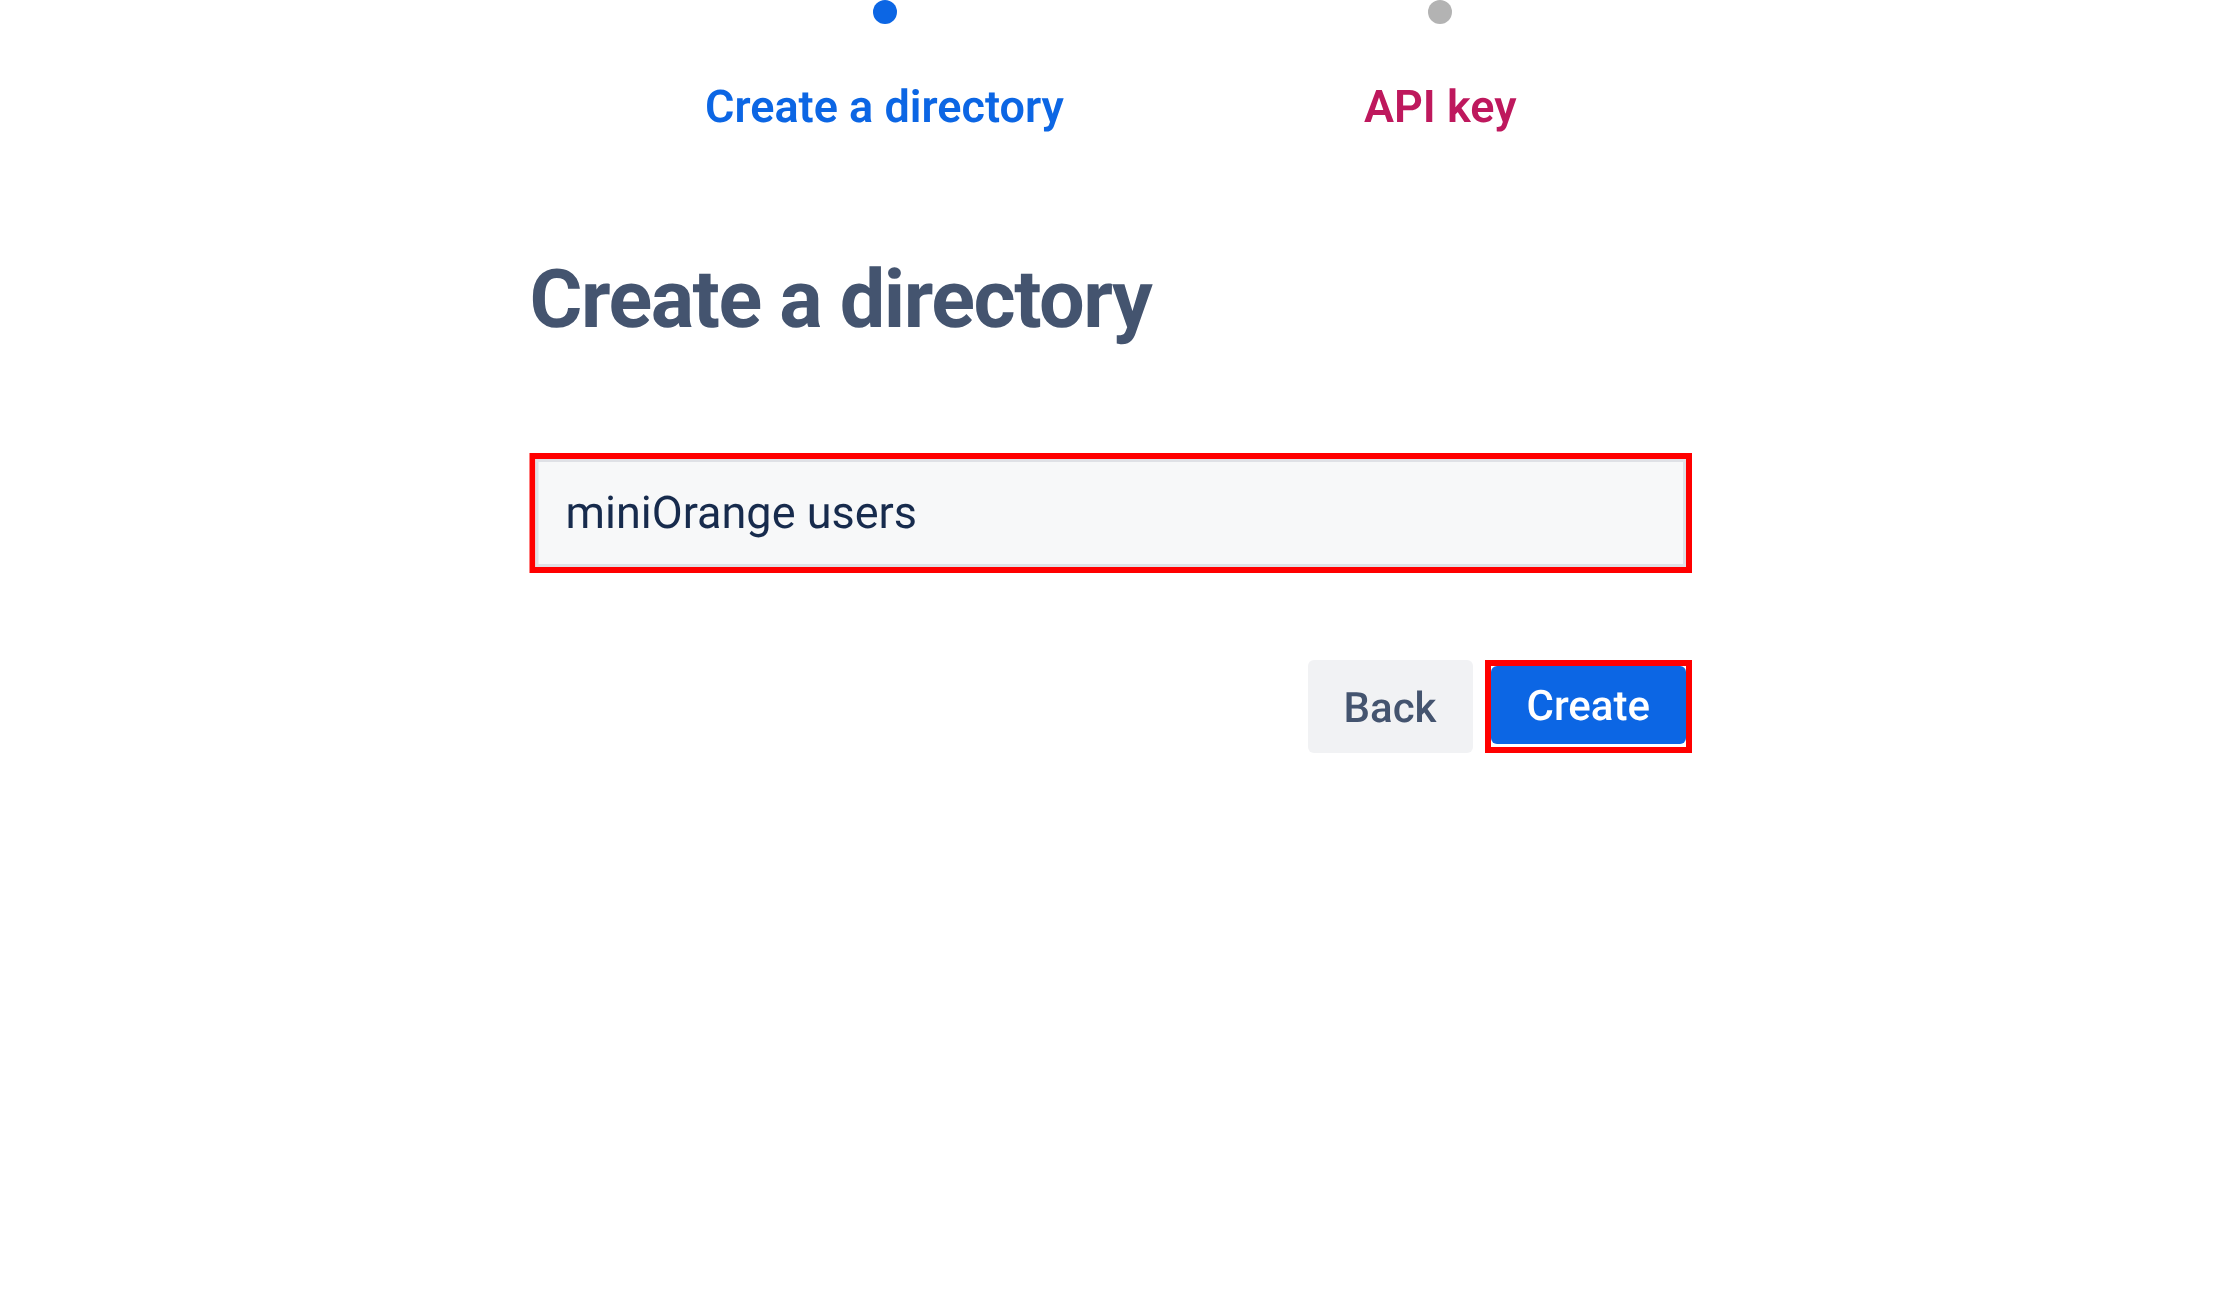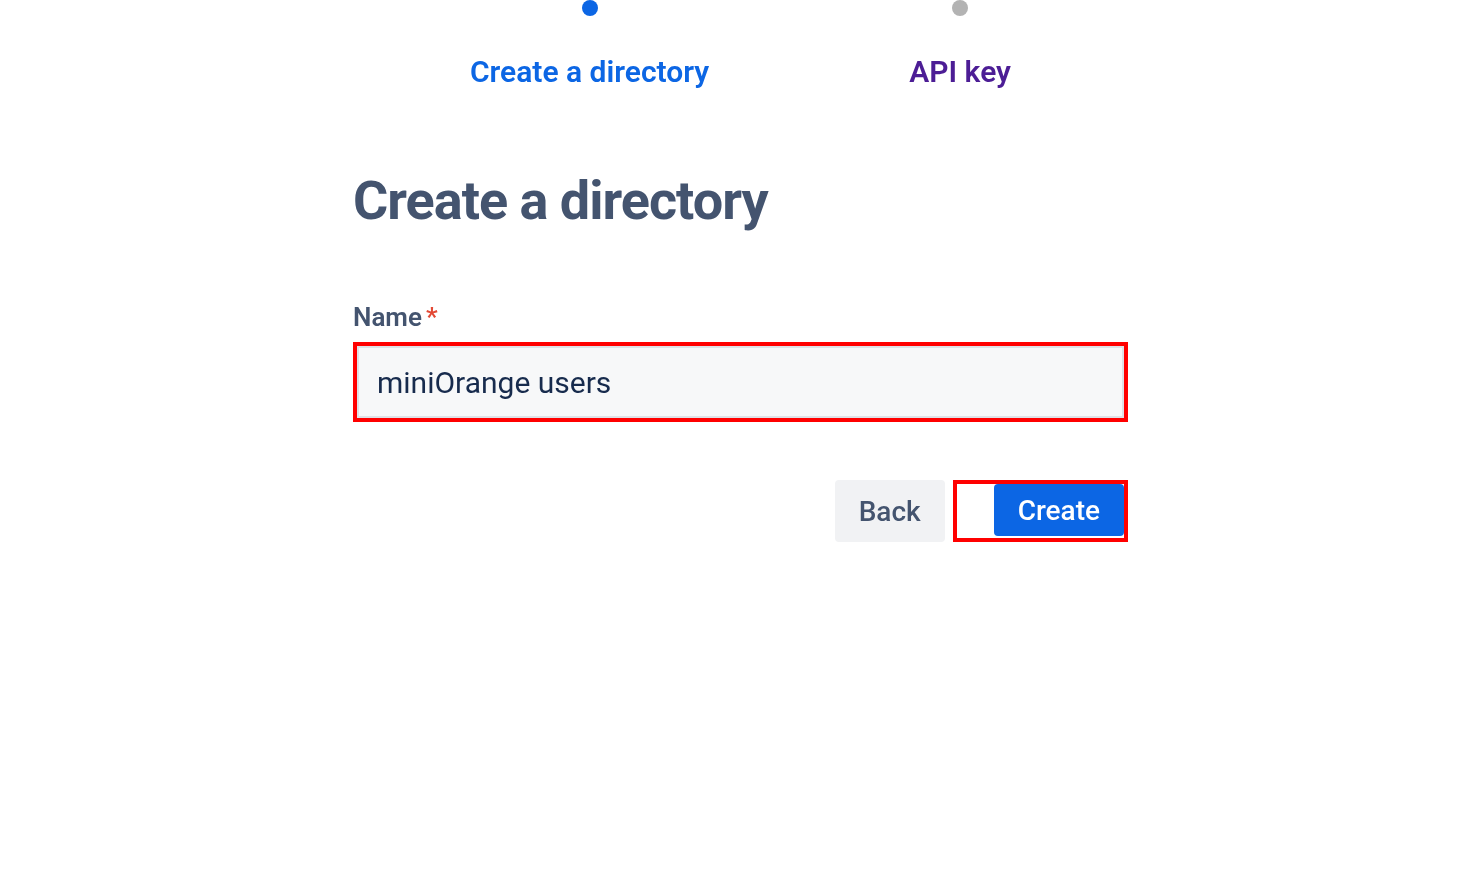--- a/index.html
+++ b/index.html
@@ -50,21 +50,21 @@
     .step-label {
       font-size: 30px;
       font-weight: 600;
     }
 
     .step-label.active {
       color: #0c66e4;
     }
 
     .step-label.inactive {
-      color: #4c1d95;
+      color: #be185d;
     }
 
     .content {
       width: 775px;
       margin: 0 auto;
     }
 
     .page-title {
       font-size: 54px;
       font-weight: 700;
@@ -120,21 +120,20 @@
 
     .btn {
       height: 62px;
       padding: 0 24px;
       font-size: 28px;
       font-weight: 500;
       font-family: inherit;
       border: none;
       border-radius: 4px;
       cursor: pointer;
-      margin-left: 37px;
     }
 
     .btn-secondary {
       background: #f1f2f4;
       color: #44546f;
     }
 
     .btn-primary-frame {
       border: 4px solid #ff0000;
       padding: 0;
@@ -160,24 +159,20 @@
     <div class="step">
       <div class="step-dot inactive"></div>
       <div class="step-label inactive">API key</div>
     </div>
   </div>
 
   <div class="content">
     <h1 class="page-title">Create a directory</h1>
 
     <div class="field-group">
-      <div class="field-label-wrap">
-        <span class="field-label">Name</span>
-        <span class="required-asterisk">*</span>
-      </div>
       <div class="input-highlight-frame">
         <input type="text" class="text-input" value="miniOrange users" style="">
       </div>
     </div>
 
     <div class="button-row">
       <button class="btn btn-secondary">Back</button>
       <div class="btn-primary-frame">
         <button class="btn btn-primary">Create</button>
       </div>

